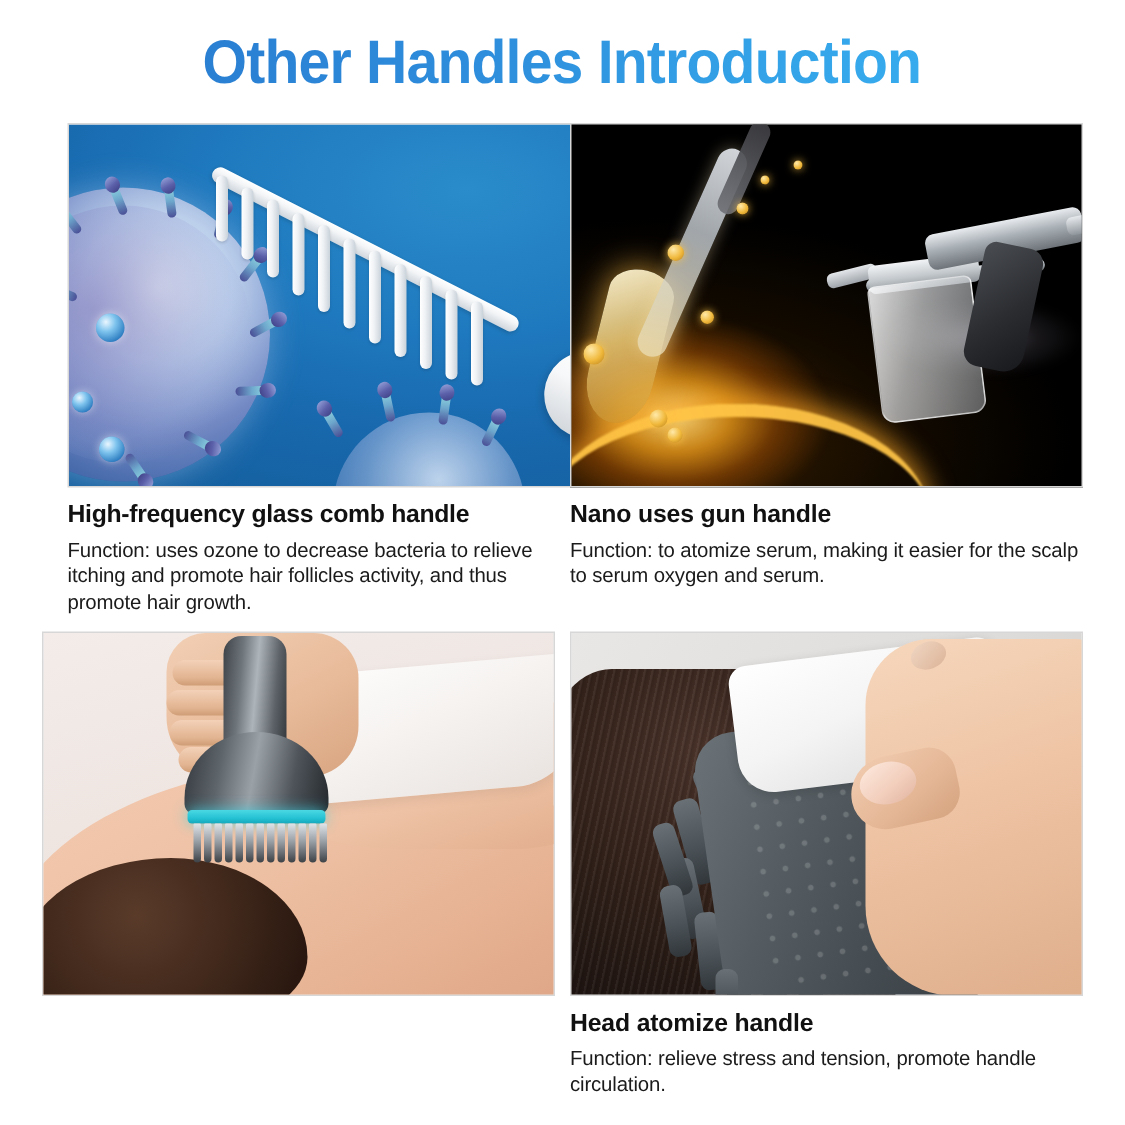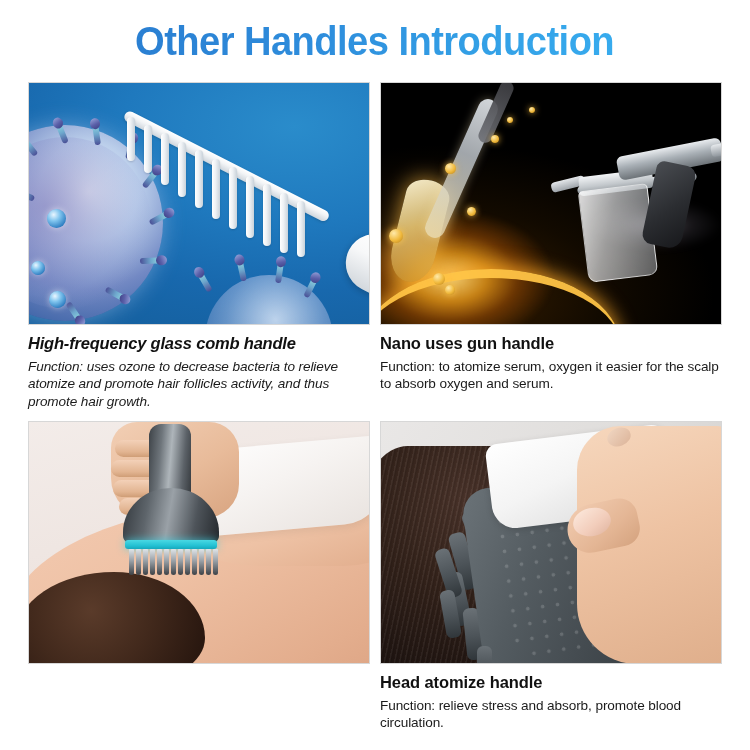--- a/index.html
+++ b/index.html
@@ -51,21 +51,21 @@
     position: absolute;
     left: 28px;
     top: 82px;
     width: 694px;
     height: 660px;
   }
   .cell {
     position: absolute;
     width: 342px;
   }
-  .cell.c1 { left: 0;     top: 0; font-style: italic; }
+  .cell.c1 { left: 17px;     top: 0; }
   .cell.c2 { left: 352px; top: 0; }
   .cell.c3 { left: 0;     top: 339px; }
   .cell.c4 { left: 352px; top: 339px; }
 
   .photo {
     position: relative;
     width: 342px;
     height: 243px;
     border: 1px solid #d7d7d7;
     box-sizing: border-box;
@@ -500,21 +500,21 @@
           <div class="tooth" style="left:138px; top:81px; height:62px;"></div>
           <div class="tooth" style="left:155px; top:90px; height:60px;"></div>
           <div class="tooth" style="left:172px; top:98px; height:56px;"></div>
           <div class="handle">
             
           </div>
         </div>
       </div>
       <div class="caption">
         <div class="cap-title">High-frequency glass comb handle</div>
-        <div class="cap-body">Function: uses ozone to decrease bacteria to relieve atomize and promote hair follicles activity, and thus promote hair growth.</div>
+        <div class="cap-body">Function: uses ozone to decrease bacteria to relieve itching and promote hair follicles activity, and thus promote hair growth.</div>
       </div>
     </div>
 
     <div class="cell c2">
       <div class="photo p2">
         <div class="glow"></div>
         <div class="skinline"></div>
         <div class="follicle"></div>
         <div class="shaft"></div>
         <div class="shaft-dark"></div>
@@ -530,21 +530,21 @@
         <div class="nozzle"></div>
         <div class="gun-bar"></div>
         <div class="bottle-cap"></div>
         <div class="bottle"></div>
         <div class="gun-body"></div>
         <div class="gun-grip"></div>
         <div class="gun-tip"></div>
       </div>
       <div class="caption">
         <div class="cap-title">Nano uses gun handle</div>
-        <div class="cap-body">Function: to atomize serum, oxygen it easier for the scalp to absorb oxygen and serum.</div>
+        <div class="cap-body">Function: to atomize serum, making it easier for the scalp to serum oxygen and serum.</div>
       </div>
     </div>
 
     <div class="cell c3">
       <div class="photo p3">
         <div class="body"></div>
         <div class="shoulder"></div>
         <div class="towel"></div>
         <div class="hair"></div>
         <div class="hand"></div>
@@ -589,18 +589,18 @@
         <div class="bristle" style="left:62px;  top:168px; width:15px; height:48px; transform:rotate(-10deg);"></div>
         <div class="bristle" style="left:96px;  top:224px; width:15px; height:38px; transform:rotate(0deg);"></div>
         <div class="top-shell"></div>
         <div class="hand4"></div>
         <div class="thumb"></div>
         <div class="nail"></div>
         <div class="nail2"></div>
       </div>
       <div class="caption">
         <div class="cap-title">Head atomize handle</div>
-        <div class="cap-body">Function: relieve stress and absorb, promote blood circulation.</div>
+        <div class="cap-body">Function: relieve stress and tension, promote handle circulation.</div>
       </div>
     </div>
 
   </div>
 </div>
 
 </body></html>

